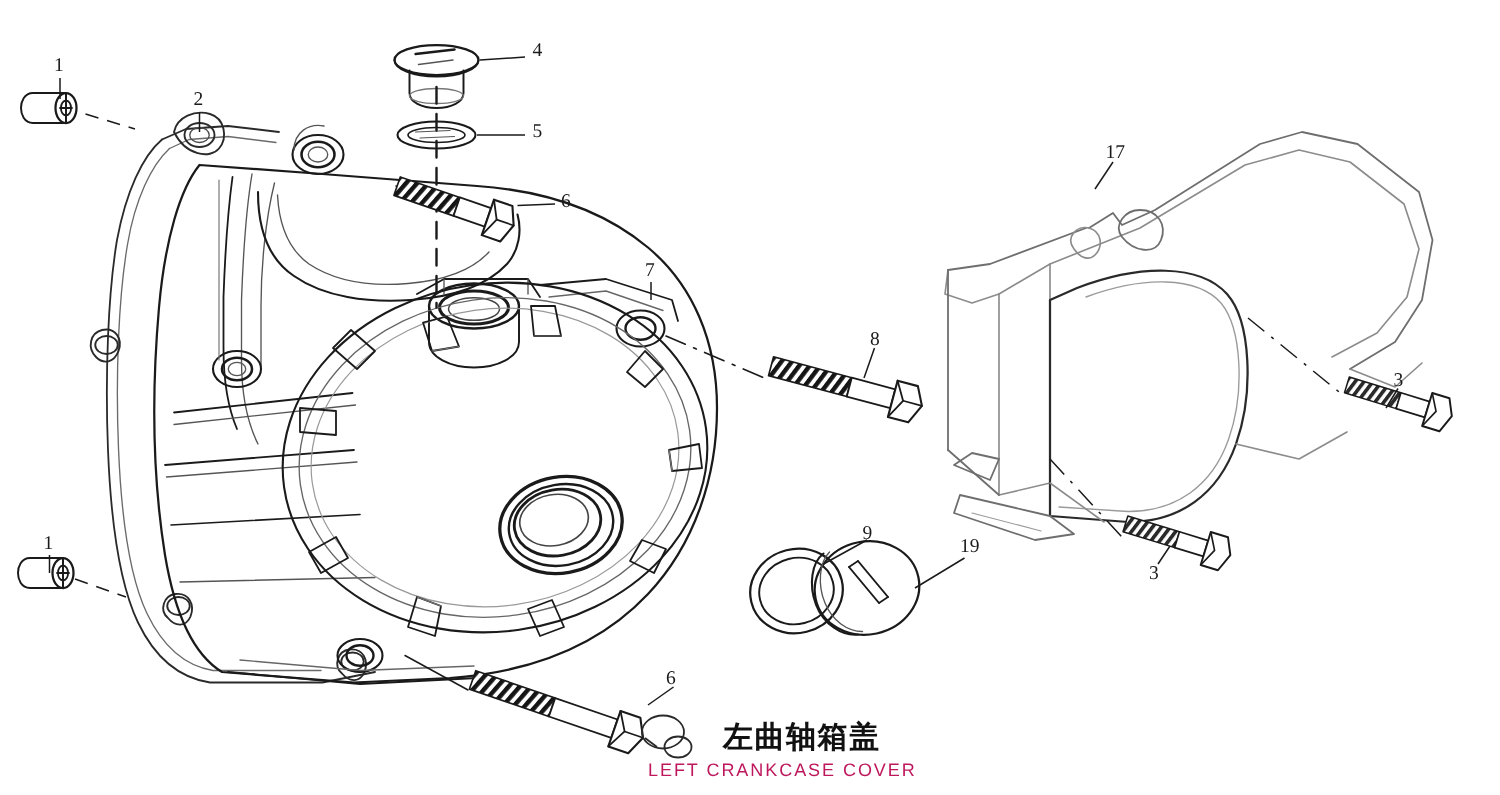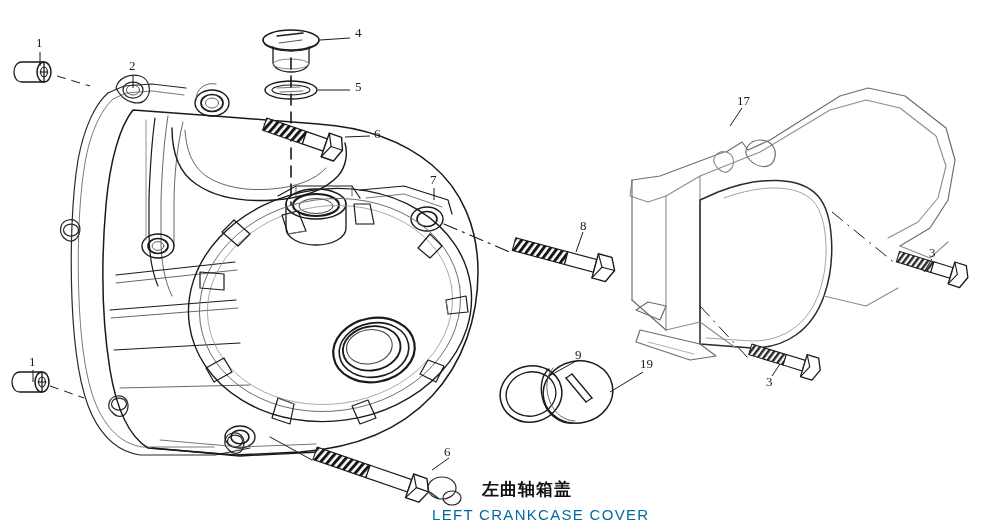--- a/index.html
+++ b/index.html
@@ -3,23 +3,23 @@
 <meta charset="utf-8">
 <style>
   html,body{margin:0;padding:0;background:#fff;}
   body{width:1000px;height:530px;overflow:hidden;
        font-family:"Liberation Sans","DejaVu Sans",sans-serif;}
   #stage{position:relative;width:1000px;height:530px;background:#ffffff;}
   svg#diagram{position:absolute;left:0;top:0;width:1000px;height:530px;}
   .callout{position:absolute;font-size:13px;color:#1a1a1a;
            font-family:"Liberation Serif","DejaVu Serif",serif;
            line-height:1;white-space:nowrap;}
-  .title-cn{position:absolute;font-size:17px;font-weight:bold;color:#111;
+  .title-cn{position:absolute;font-size:20px;font-weight:bold;color:#111;
             font-family:Liberation Serif, serif;letter-spacing:1px;}
-  .title-en{position:absolute;font-size:15px;color:#0369a1;
+  .title-en{position:absolute;font-size:12px;color:#be185d;
             font-family:"Liberation Sans",sans-serif;letter-spacing:1.3px;}
 </style>
 </head>
 <body>
 
 <div id="stage">
 
 <svg id="diagram" viewBox="0 0 1000 530">
   <defs>
     <pattern id="thread" width="6" height="12" patternUnits="userSpaceOnUse" patternTransform="skewX(-22)">

